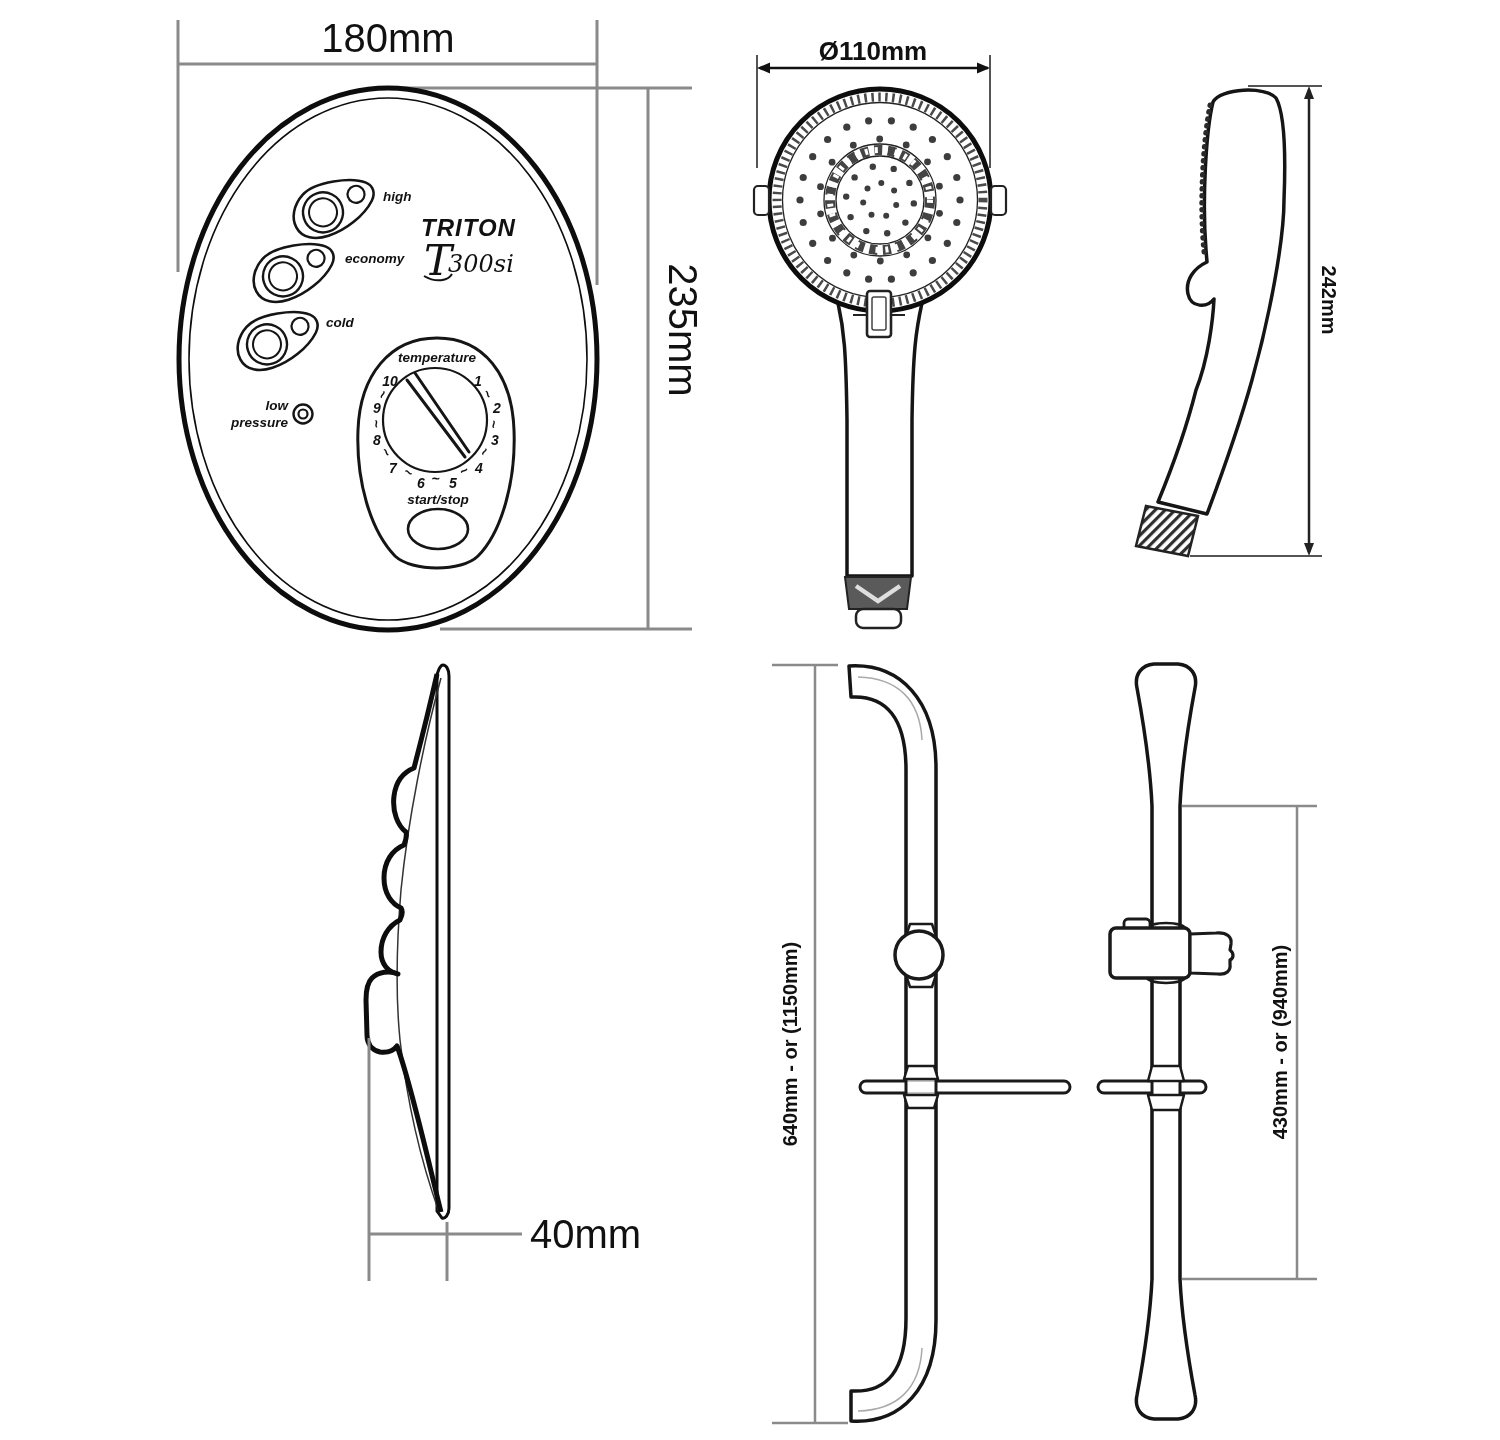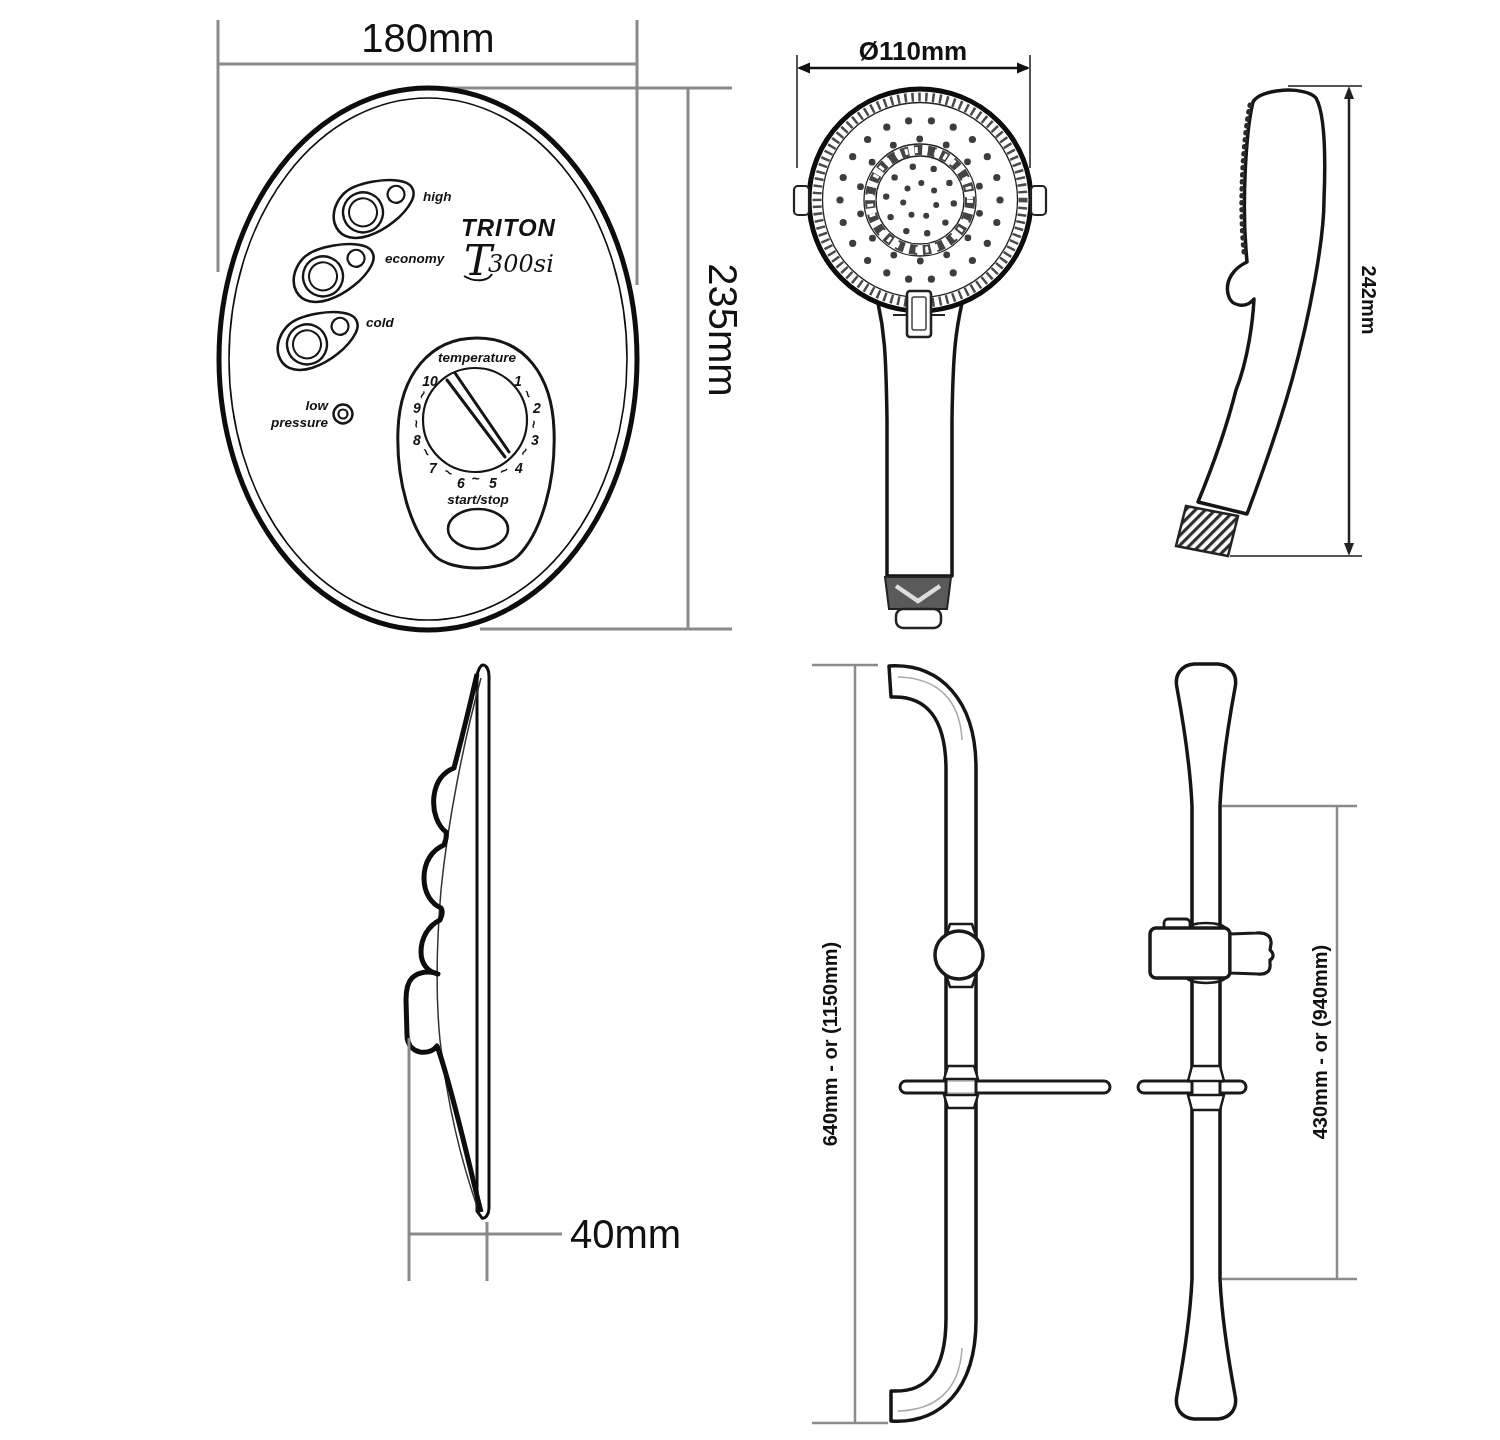--- a/index.html
+++ b/index.html
@@ -1,16 +1,16 @@
 <!DOCTYPE html>
 <html><head>
 <meta charset="utf-8">
 <style>
   html,body{margin:0;padding:0;background:#ffffff;}
-  .page{position:relative;width:1345px;height:1440px;background:#fff;overflow:hidden;margin-left:40px;}
+  .page{position:relative;width:1345px;height:1440px;background:#fff;overflow:hidden;}
   svg{position:absolute;top:0;left:0;}
   text{font-family:"Liberation Sans", sans-serif;}
   .dim-lg{font-size:40px;fill:#111;}
   .dim-mdb{font-size:26px;font-weight:bold;fill:#111;}
   .dim-smb{font-size:20px;font-weight:bold;fill:#111;}
   .lbl{font-size:13.5px;font-style:italic;font-weight:bold;fill:#111;}
   .num{font-size:14px;font-style:italic;font-weight:bold;fill:#111;}
   .brand{font-size:24px;font-style:italic;font-weight:bold;letter-spacing:1px;fill:#111;}
   .model-t{font-family:"DejaVu Serif",serif;font-style:italic;font-size:42px;fill:#111;}
   .model-s{font-family:"DejaVu Serif",serif;font-style:italic;font-size:24px;fill:#111;}

